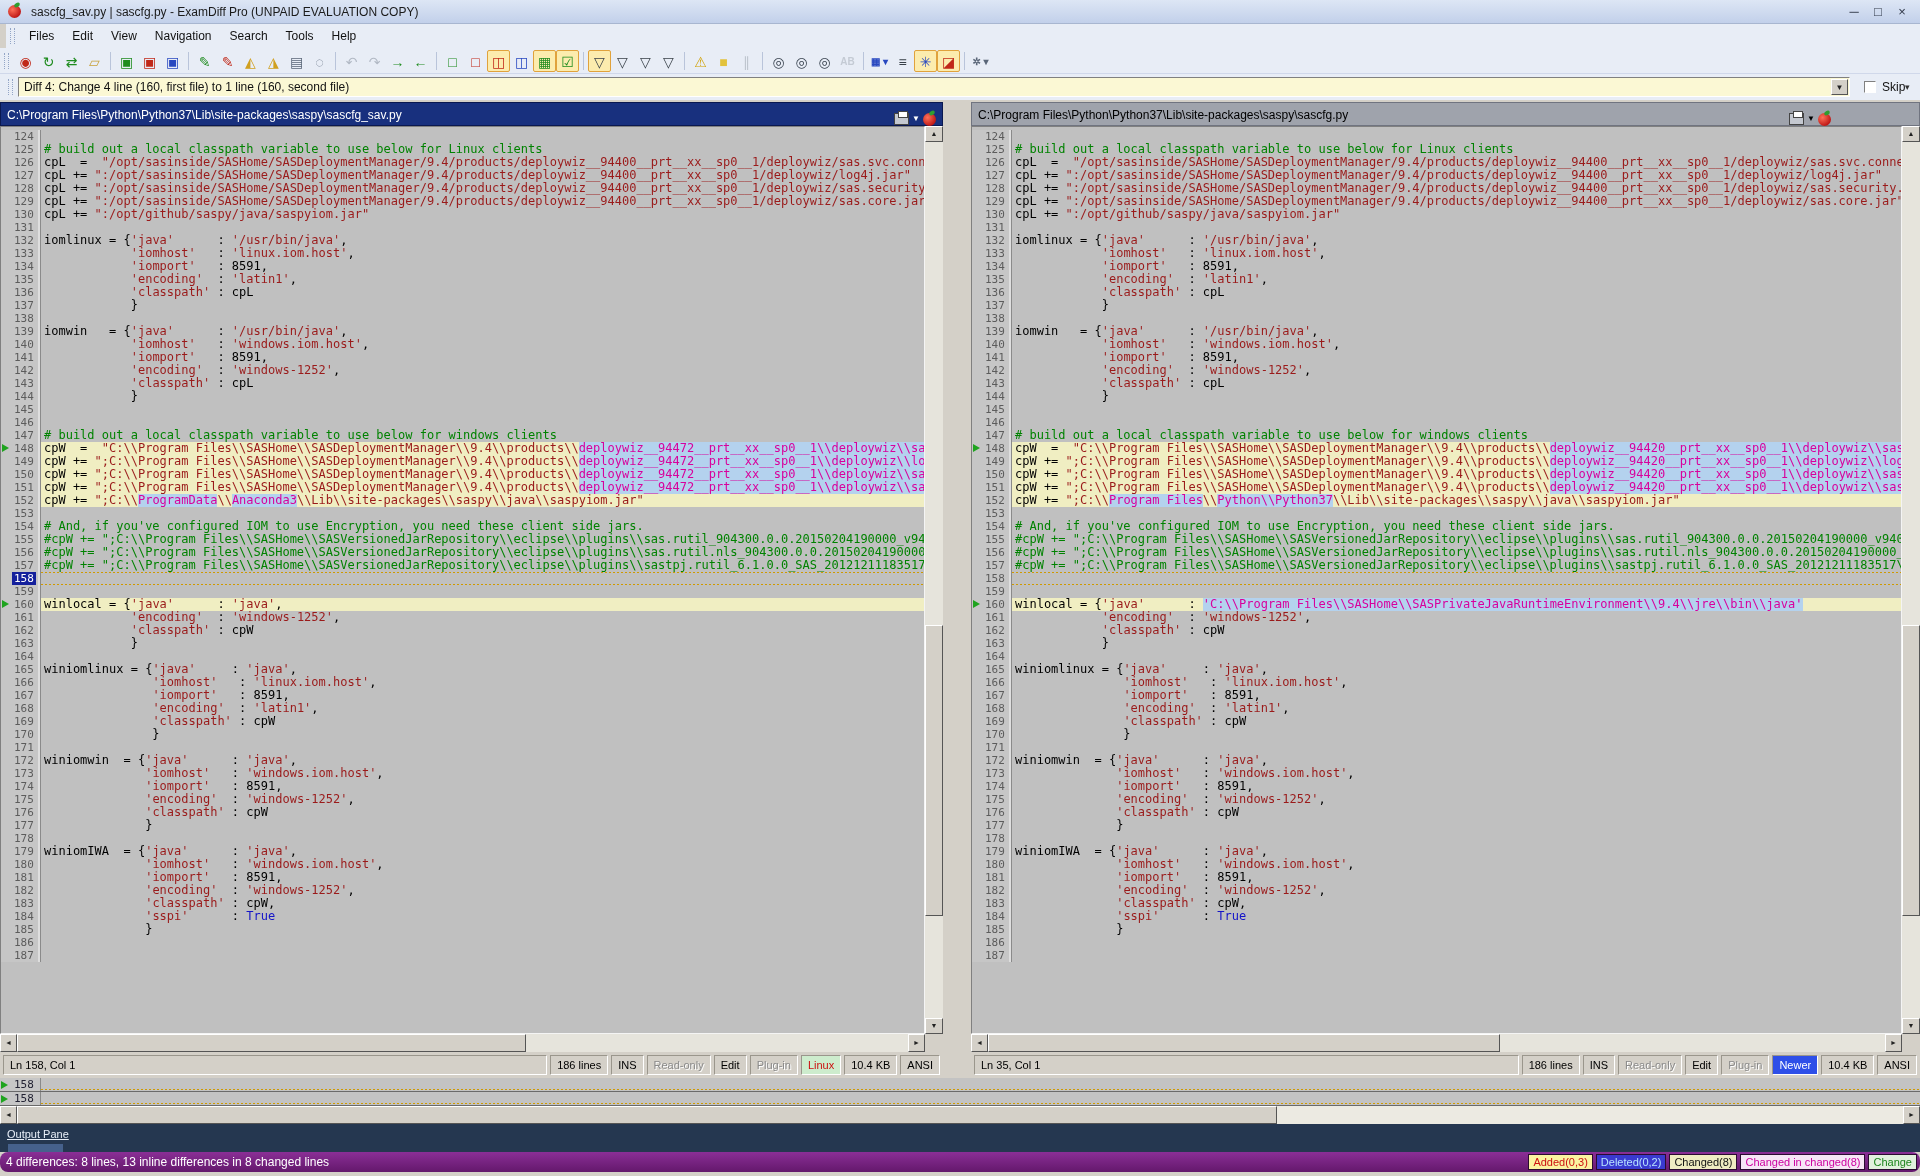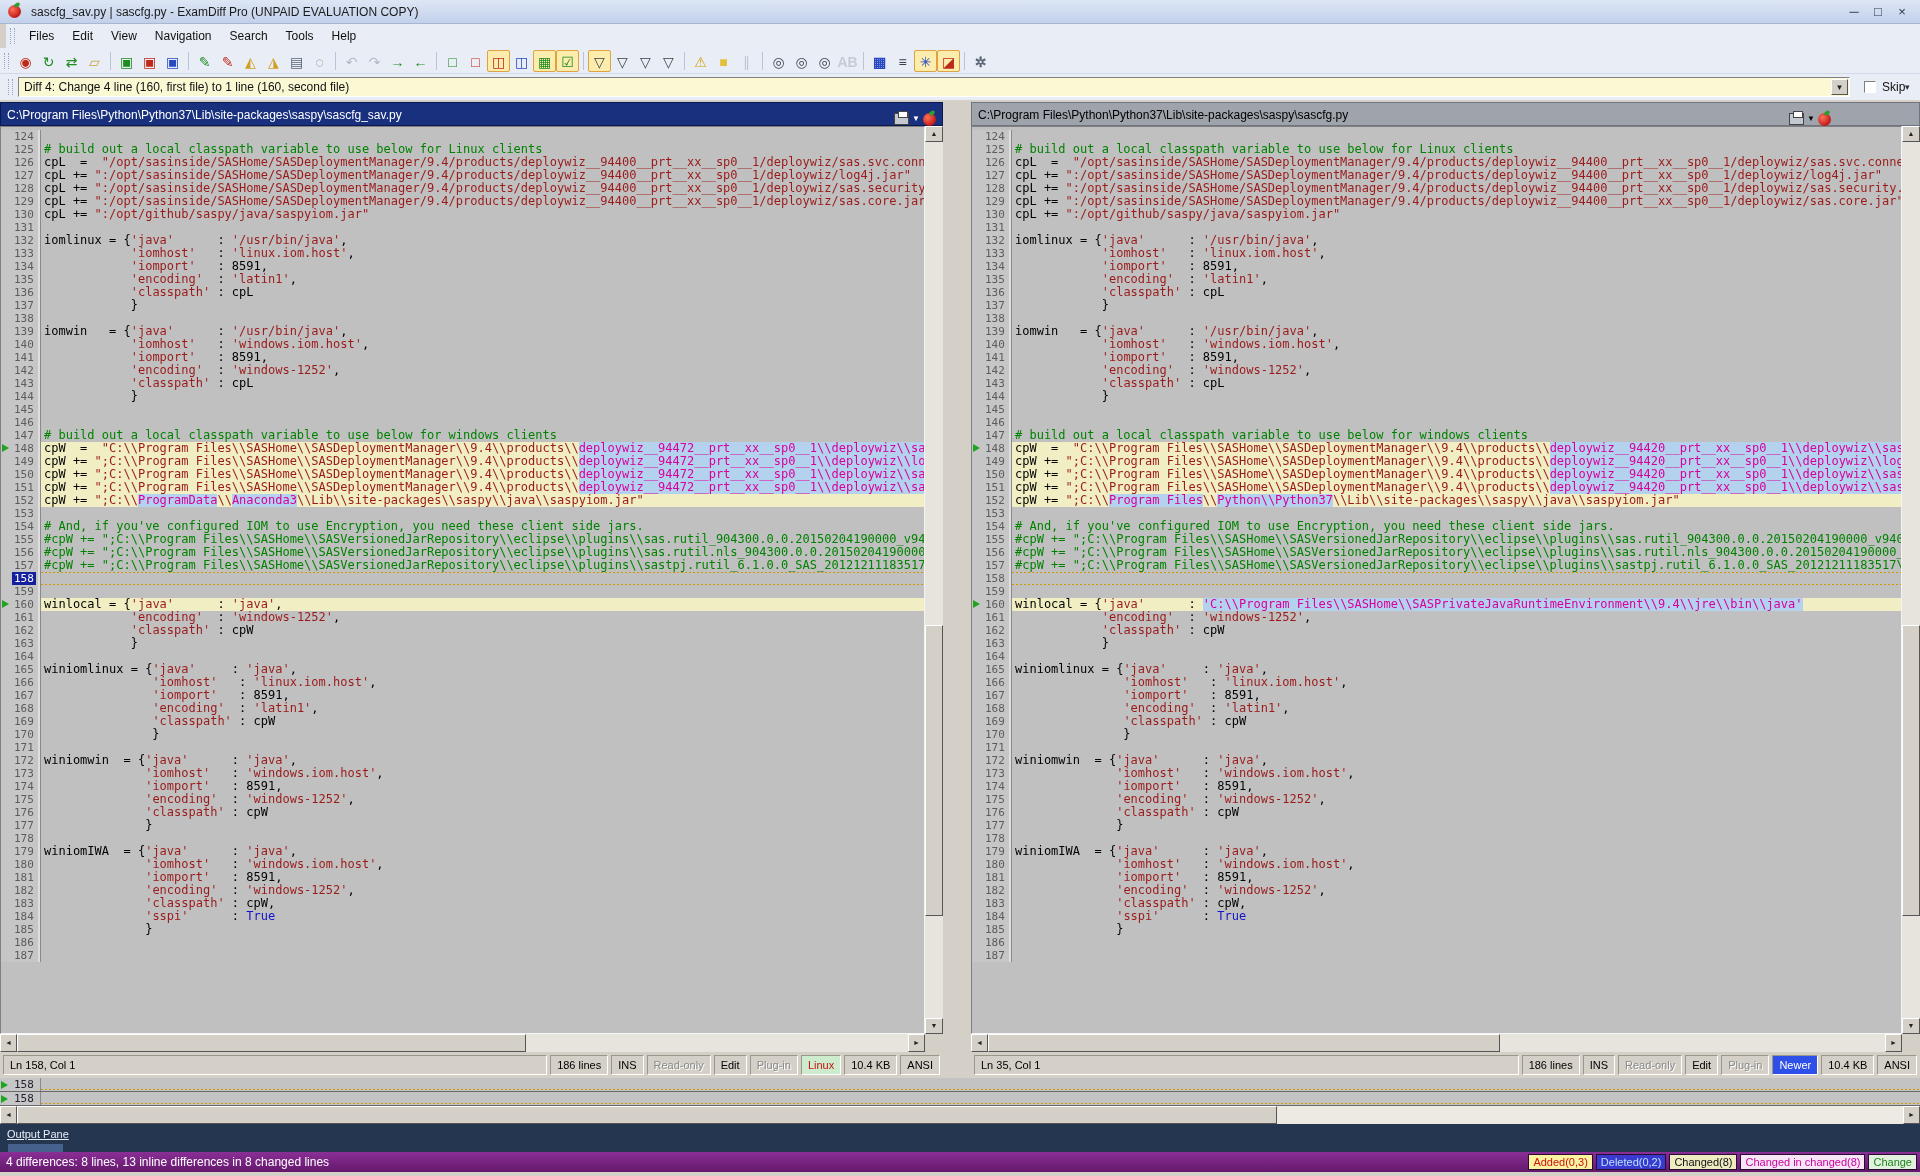--- a/index.html
+++ b/index.html
@@ -12,21 +12,21 @@
     display:flex; align-items:center; }
   #title-text { font-size:12px; color:#1a1a1a; margin-left:10px; }
   .winbtn { width:24px; height:20px; text-align:center; line-height:20px; font-size:13px; color:#303848; cursor:default; }
   #winbtns { position:absolute; right:6px; top:2px; display:flex; }
 
   #menubar { position:absolute; left:0; top:24px; width:1920px; height:24px; background:#e8edf6; display:flex; align-items:center;margin-left:6px; }
   .menu-item { font-size:12px; color:#111; padding:0 9px; line-height:22px; }
   #toolbar { position:absolute; left:0; top:48px; width:1920px; height:26px; background:#e8edf6; display:flex; align-items:center; border-bottom:1px solid #d0d8ea; }
   .grip { width:5px; height:16px; margin:0 5px 0 4px; border-left:1px dotted #93a5c6; border-right:1px dotted #93a5c6; }
   .tbi { width:23px; height:22px; text-align:center; line-height:22px; font-size:14px; margin:0 0; border:1px solid transparent; }
-  .tbi.txt { font-size:14px; font-weight:bold; }
+  .tbi.txt { font-size:10px; font-weight:bold; }
   .tbi.hl { background:#fdeDB0; background:#fcecae; border:1px solid #e0a23c; border-radius:2px; }
   .tbi.dim { opacity:.45; }
   .tbsep { width:1px; height:18px; background:#b9c4da; margin:0 4px; }
 
   #diffbar { position:absolute; left:0; top:74px; width:1920px; height:26px; background:#e8edf6; }
   #diff-combo { position:absolute; left:18px; top:3px; width:1832px; height:20px; background:#fbf8d4;
     border:1px solid; border-color:#808080 #fff #fff #808080; font-size:12px; color:#111; line-height:18px; padding-left:5px; }
   #diff-combo-btn { position:absolute; right:1px; top:1px; width:17px; height:16px; background:#d4d0c8;
     border:1px solid; border-color:#fff #555 #555 #fff; font-size:8px; text-align:center; line-height:15px; color:#222; }
   #skip-box { position:absolute; left:1864px; top:7px; width:12px; height:12px; background:#fff; border:1px solid; border-color:#808080 #fff #fff #808080; }
@@ -108,21 +108,21 @@
   #fullscroll { position:absolute; left:0; top:1006px; width:1920px; height:18px; background:#eceae2; }
   #fullscroll .hthumb { width:1260px; }
 
   
   #output-pane { position:absolute; left:0; top:1024px; width:1920px; height:28px; background:#253750; }
   #output-label { position:absolute; left:7px; top:4px; font-size:11px; color:#e8eef8;text-decoration:underline; }
   #output-tab { position:absolute; left:8px; bottom:0; width:55px; height:8px; background:#46618c; }
 
   
   #bottombar { position:absolute; left:0; top:1052px; width:1920px; height:20px;
-    background:linear-gradient(#8a2f96,#64186c); display:flex; align-items:center; }
+    background:linear-gradient(#8a2f96,#64186c); display:flex; align-items:center;border-radius:8px; }
   #diff-summary { font-size:12px; color:#fff; margin-left:6px; flex:1; white-space:nowrap; }
   .badge { font-size:11px; line-height:14px; padding:0 4px; margin-right:3px; border:1px solid #2a0c30; white-space:nowrap; }
   #bottom-strip { position:absolute; left:0; top:1072px; width:1920px; height:4px; background:#d4d0c8; }
 
   #splitter { position:absolute; left:943px; top:2px; width:28px; height:976px; background:#d4d0c8; }
 </style>
 </head>
 <body>
 
 <div id="titlebar">

